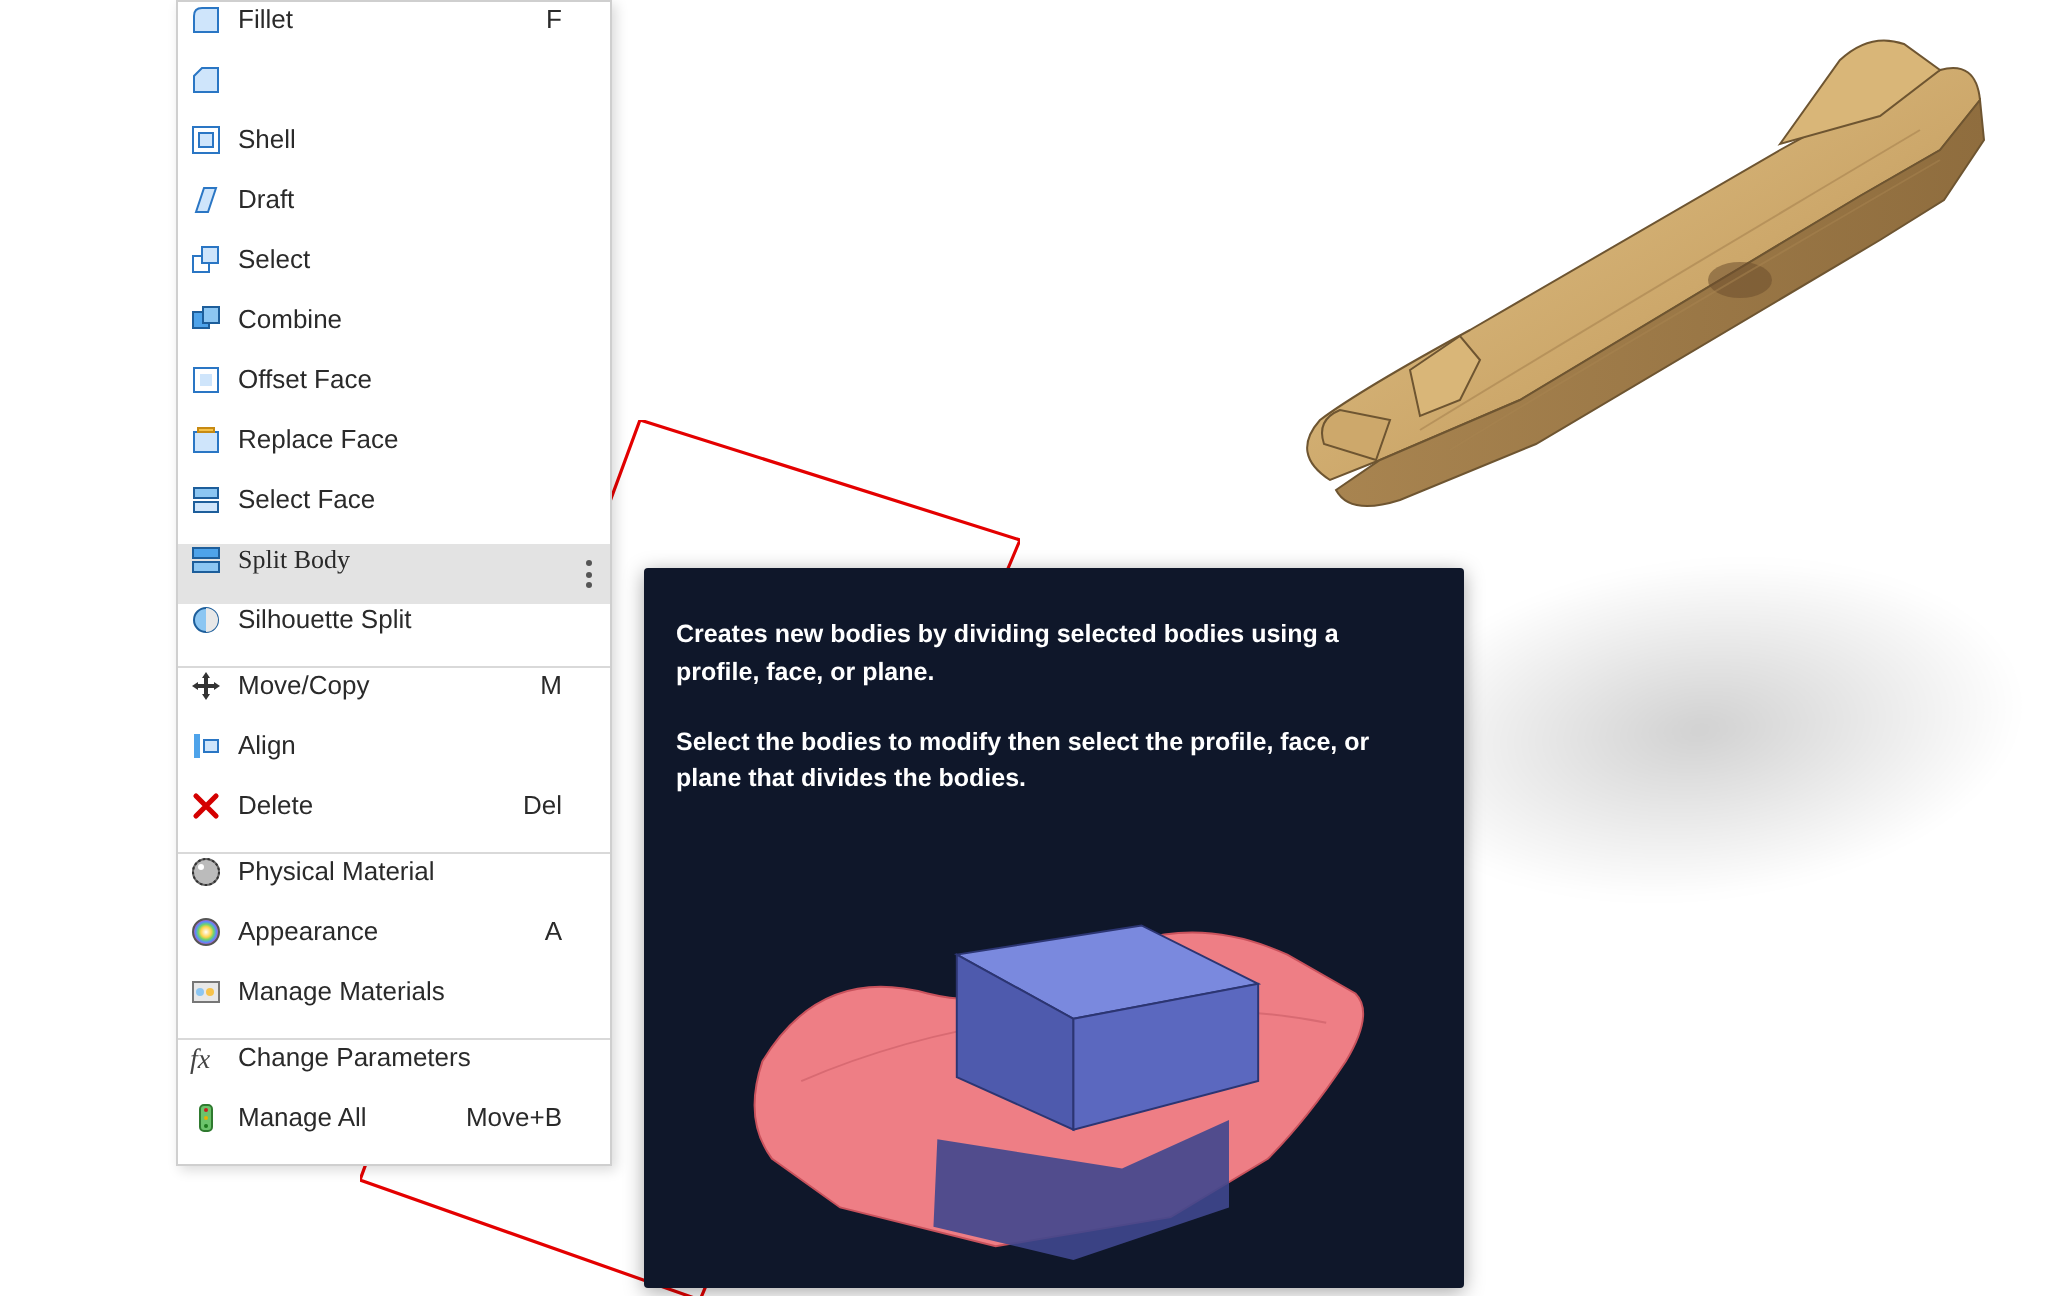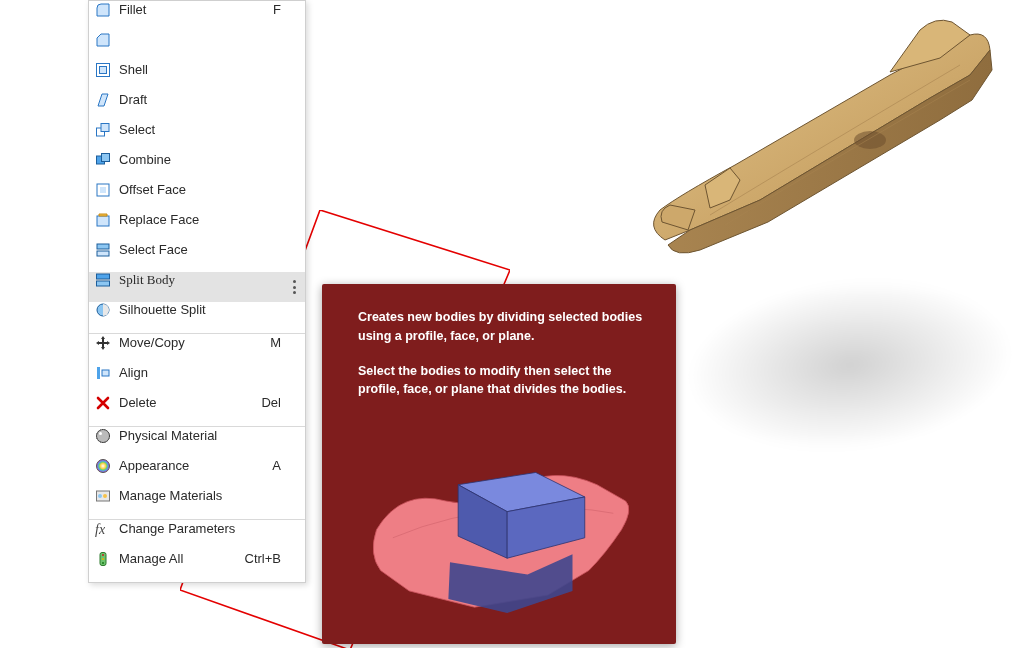--- a/index.html
+++ b/index.html
@@ -104,27 +104,27 @@
   .menu-more span {
     width: 3px; height: 3px;
     background: #555;
     border-radius: 50%;
   }
 
   
   .tooltip {
     position: absolute;
     left: 322px; top: 284px;
-    width: 354px;
+    width: 410px;
     min-height: 360px;
-    background: #7f1d1d;
+    background: #0f172a;
     color: #ffffff;
     z-index: 9;
     border-radius: 2px;
-    padding: 24px 24px 18px 36px;
+    padding: 24px 24px 18px 16px;
     box-sizing: border-box;
     box-shadow: 0 2px 10px rgba(0,0,0,.35);
   }
   .tooltip p {
     margin: 0 0 16px 0;
     font-size: 12.5px;
     font-weight: 600;
     line-height: 1.5;
   }
   .tooltip-illustration {
@@ -366,21 +366,21 @@
       </span>
       <span class="menu-label">Change Parameters</span>
     </div>
     <div class="menu-row">
       <span class="menu-icon">
         <svg width="16" height="16" viewBox="0 0 16 16">
           <use href="#ic-compute-all"></use>
         </svg>
       </span>
       <span class="menu-label">Manage All</span>
-      <span class="menu-shortcut">Ctrl+B</span>
+      <span class="menu-shortcut">Move+B</span>
     </div>
   </div>
 
 <svg width="0" height="0" style="position:absolute">
   <defs>
 
     <g id="ic-fillet">
       <path d="M2 14 L2 6 Q2 2 6 2 L14 2 L14 14 Z" fill="#cfe5fb" stroke="#2a76c4"></path>
     </g>
     <g id="ic-chamfer">

